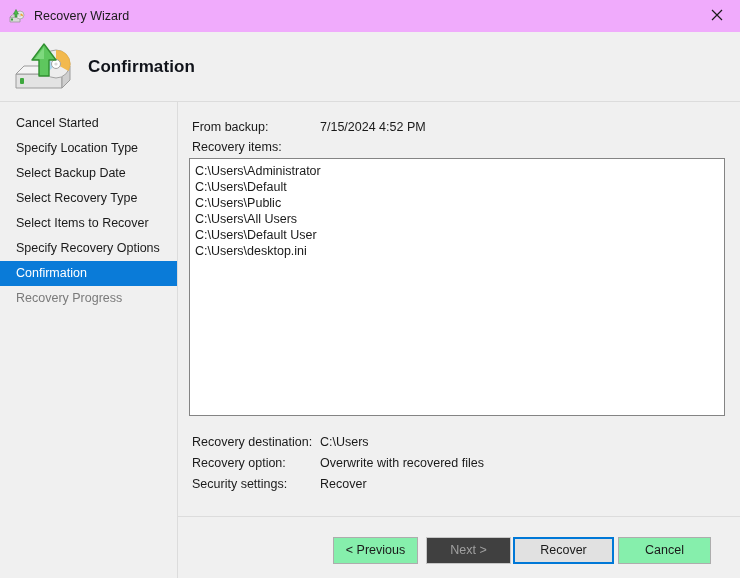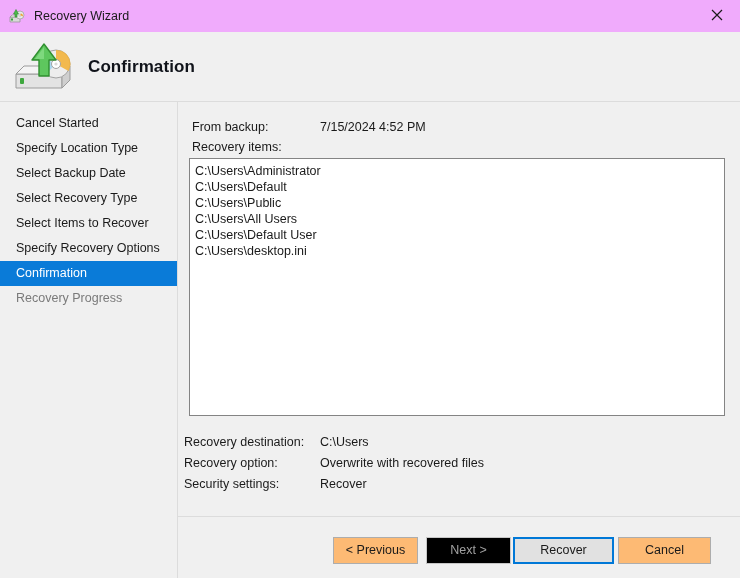--- a/index.html
+++ b/index.html
@@ -174,21 +174,21 @@
   .summary-row {
     position: relative;
     height: 21px;
     line-height: 21px;
     font-size: 12.5px;
     color: #1a1a1a;
     white-space: nowrap;
   }
   .summary-label {
     position: absolute;
-    left: 6px;
+    left: 14px;
     text-align: center;
   }
   .summary-value {
     position: absolute;
     left: 142px;
   }
 
   .footer-rule {
     position: absolute;
     left: 0; top: 414px;
@@ -206,29 +206,29 @@
   }
   .btn {
     position: absolute;
     top: 11px;
     height: 27px;
     line-height: 25px;
     text-align: center;
     font-size: 12.5px;
     font-family: "Liberation Sans", sans-serif;
     color: #1a1a1a;
-    background: #fdba74;
+    background: #86efac;
     border: 1px solid #adadad;
     box-sizing: border-box;
     cursor: default;
     padding: 0;
   }
   .btn.disabled {
     color: #a0a0a0;
-    background: #000000;
+    background: #404040;
     border-color: #c6c6c6;
   }
   .btn.default {
     border: 2px solid #0078d7;
     background: #e1e1e1;
     line-height: 23px;
   }
   #btn-previous { left: 155px; width: 85px; }
   #btn-next     { left: 248px; width: 85px; }
   #btn-recover  { left: 335px; width: 101px; }

